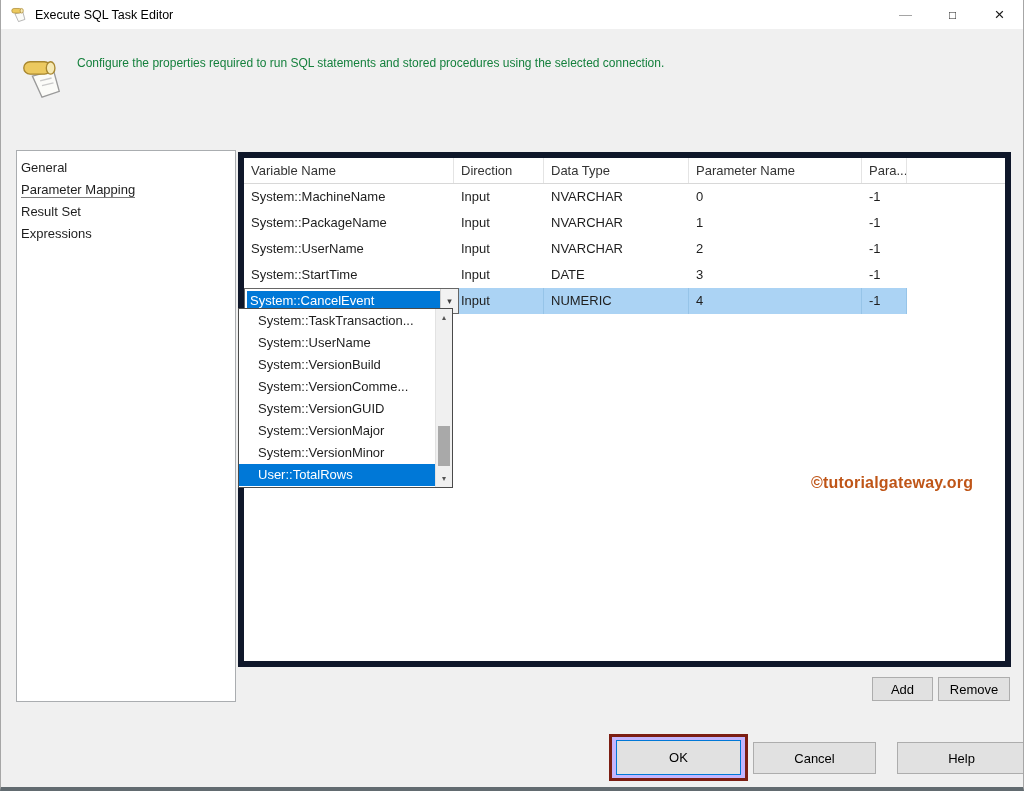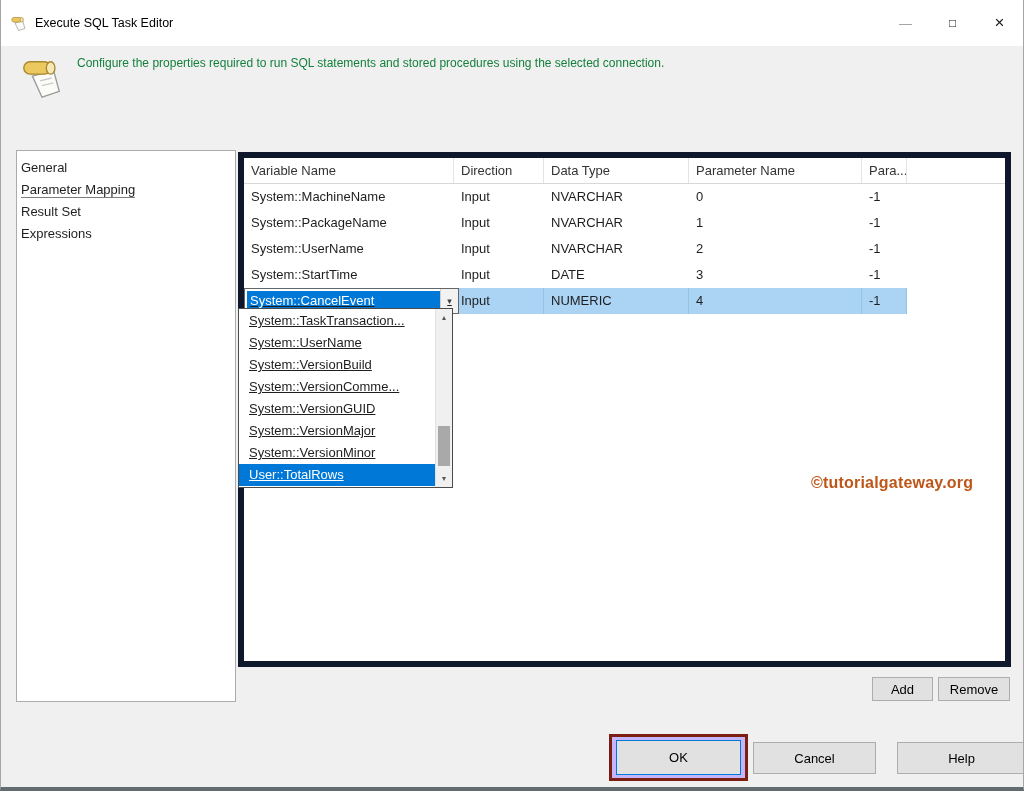--- a/index.html
+++ b/index.html
@@ -4,21 +4,21 @@
 <style>
   * { margin:0; padding:0; box-sizing:border-box; }
   html,body { width:1024px; height:791px; }
   body { font-family:"Liberation Sans","DejaVu Sans",sans-serif; background:#ffffff; }
 
   .dialog { position:relative; width:1024px; height:791px; background:#f0f0f0;
             border-left:1px solid #a6a6a6; border-right:1px solid #a6a6a6;
             border-bottom:4px solid #626b70; overflow:hidden; }
 
   
-  .titlebar { position:absolute; top:0; left:0; right:0; height:46px; background:#ffffff;
+  .titlebar { position:absolute; top:0; left:0; right:0; height:29px; background:#ffffff;
               display:flex; align-items:center; }
   .title-icon { margin-left:9px; width:17px; height:17px; flex:0 0 auto; }
   .title-text { margin-left:8px; font-size:12.5px; color:#000; white-space:nowrap; }
   .win-controls { margin-left:auto; display:flex; height:100%; }
   .win-btn { width:47px; display:flex; align-items:center; justify-content:center;
              color:#1a1a1a; cursor:pointer; }
   .win-btn.min { font-size:13px; color:#9a9a9a; }
   .win-btn.max { font-size:12px; }
   .win-btn.close { font-size:17px; }
 
@@ -44,34 +44,34 @@
   .col-type  { width:145px; }
   .col-pname { width:173px; }
   .col-psize { width:45px;  }
   .grid-row { display:flex; height:26px; font-size:13px; line-height:26px; color:#1e1e1e; }
   .gr-cell { padding-left:7px; white-space:nowrap; overflow:hidden; }
   .grid-row.highlight { width:663px; background:#abd3f4; position:relative; }
   .grid-row.highlight .gr-cell { border-right:1px solid #96c4e8; }
 
   
   .combo { position:absolute; left:0; top:0; width:215px; height:26px; background:#fff;
-           border:1px solid #666; display:flex;text-decoration:underline; }
+           border:1px solid #666; display:flex; }
   .combo-text { flex:1; margin:2px 0 2px 2px; background:#0078d7; color:#fff;
                 font-size:13px; line-height:20px; padding-left:3px;
                 white-space:nowrap; overflow:hidden; }
   .combo-arrow { width:18px; display:flex; align-items:center; justify-content:center;
                  background:#f2f2f2; border-left:1px solid #cfcfcf; color:#404040;
                  font-size:9px; cursor:pointer; }
 
   
   .dropdown { position:absolute; left:237px; top:308px; width:215px; height:180px;
               background:#fff; border:1px solid #4a4a4a; z-index:20; }
   .dd-items { position:absolute; left:0; top:1px; right:17px; }
-  .dd-item { height:22px; line-height:22px; font-size:13px; padding-left:10px;
-             color:#1e1e1e; white-space:nowrap; overflow:hidden; cursor:pointer;text-decoration:underline; }
+  .dd-item { height:22px; line-height:22px; font-size:13px; padding-left:19px;
+             color:#1e1e1e; white-space:nowrap; overflow:hidden; cursor:pointer; }
   .dd-item.selected { background:#0078d7; color:#fff; }
   .dd-scrollbar { position:absolute; top:0; right:0; width:17px; height:100%;
                   background:#f0f0f0; border-left:1px solid #e2e2e2; }
   .dd-arrow { position:absolute; left:0; width:16px; height:17px; display:flex;
               align-items:center; justify-content:center; font-size:8px; color:#555;
               cursor:pointer; }
   .dd-arrow.up { top:0; }
   .dd-arrow.down { bottom:0; }
   .dd-thumb { position:absolute; left:2px; width:12px; top:117px; height:40px;
               background:#a9a9a9; cursor:pointer; }

